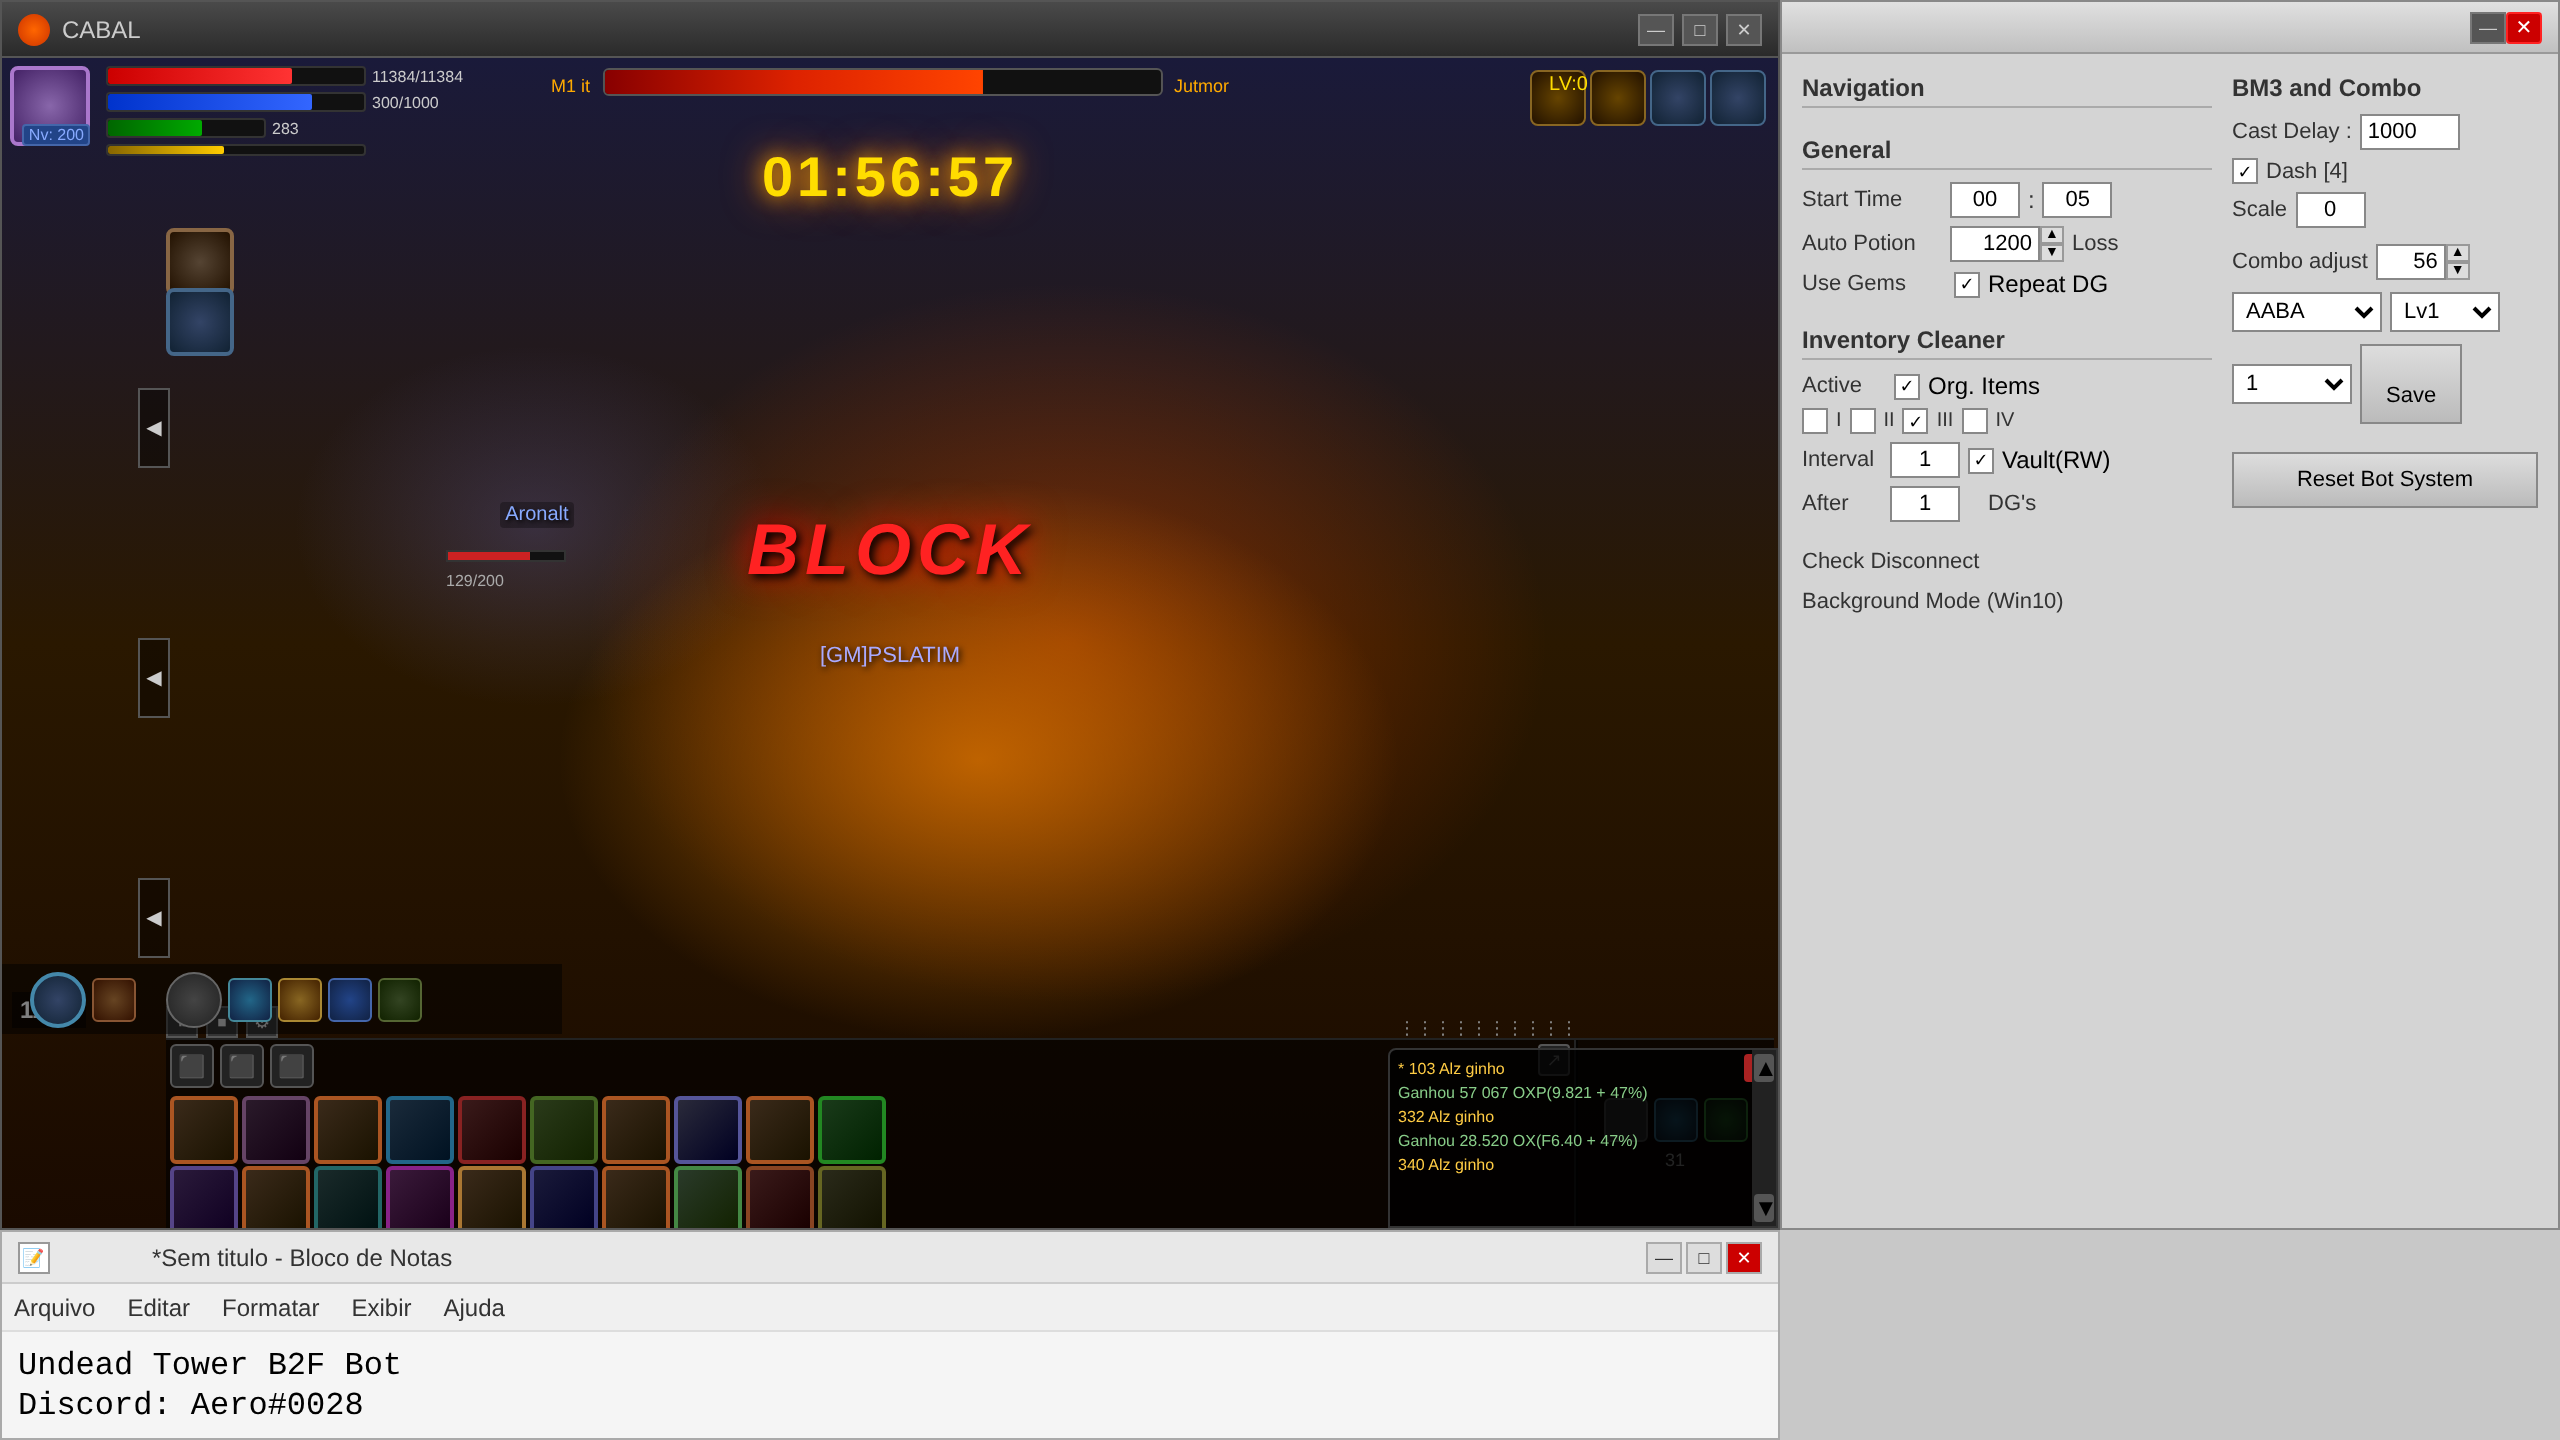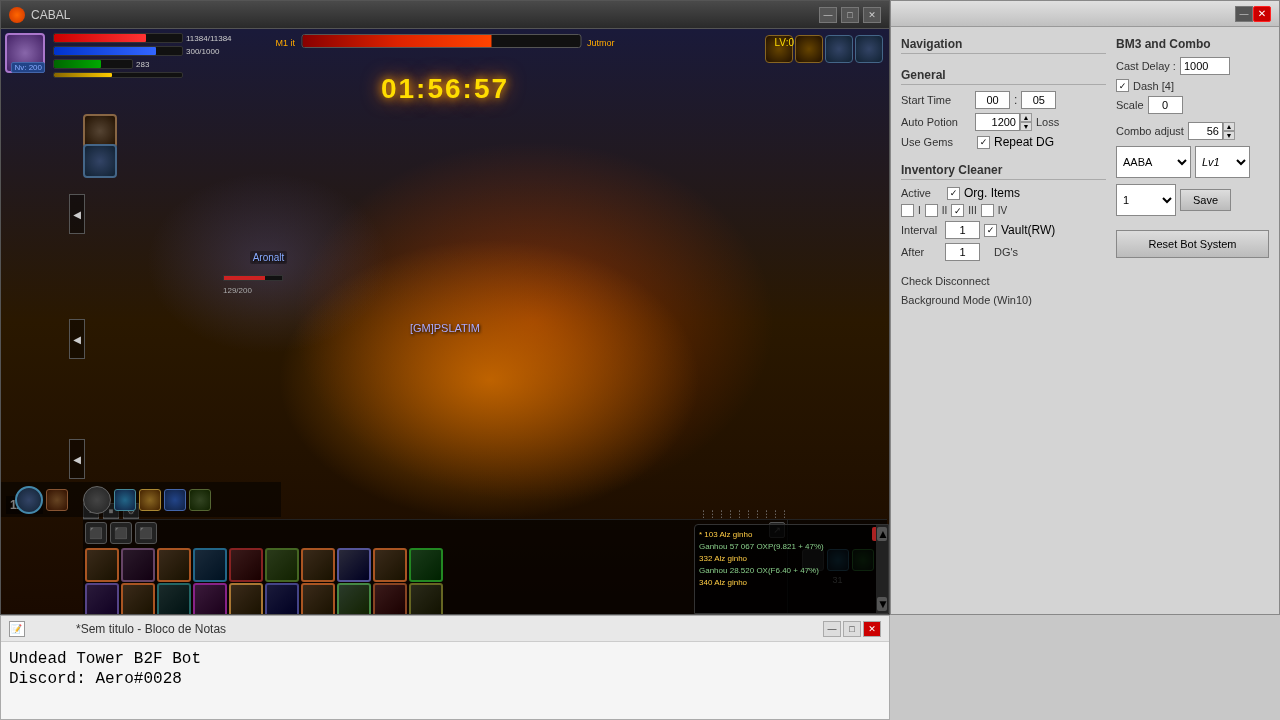--- a/index.html
+++ b/index.html
@@ -333,21 +333,21 @@
       width: 12px; height: 9px;
       background: #ddd;
       border: 1px solid #999;
       font-size: 7px;
       cursor: pointer;
       display: flex; align-items: center; justify-content: center;
       line-height: 1;
     }
 
     .select-box {
-      height: 32px;
+      height: 20px;
       background: #fff;
       border: 1px solid #888;
       padding: 0 2px;
       font-size: 11px;
       color: #000;
       cursor: pointer;
     }
 
     
     .panel-two-col {
@@ -360,26 +360,26 @@
 
     .bm3-title { font-size: 12px; font-weight: bold; color: #333; margin-bottom: 6px; }
 
     .cast-delay-row { display: flex; align-items: center; gap: 4px; margin-bottom: 4px; }
     .cast-delay-label { font-size: 11px; color: #333; }
     .cast-delay-input { width: 50px; height: 18px; background: #fff; border: 1px solid #888; font-size: 11px; padding: 0 3px; }
 
     .combo-row { display: flex; align-items: center; gap: 4px; margin-bottom: 6px; }
 
     .combo-select { width: 75px; }
-    .lv-select { width: 55px; font-style: italic; }
+    .lv-select { width: 55px; }
 
     .btn-save {
       background: linear-gradient(to bottom, #ddd, #bbb);
       border: 1px solid #888;
-      padding: 4px 12px;
+      padding: 19px 12px;
       font-size: 11px;
       cursor: pointer;
       color: #000;
       height: 22px;
     }
 
     .btn-reset {
       background: linear-gradient(to bottom, #ddd, #bbb);
       border: 1px solid #888;
       padding: 4px 10px;
@@ -596,20 +596,21 @@
           <div class="dg-icons">
             <div class="dg-icon"></div>
             <div class="dg-icon"></div>
             <div class="dg-icon2"></div>
             <div class="dg-icon2"></div>
           </div>
         </div>
 
         <div style="position:absolute; top:8px; right:95px; color:#ffdd00; font-size:10px;">LV:0</div>
 
+        <div class="block-text">BLOCK</div>
 
         <div class="guild_tag" style="position:absolute; top:50%; left:50%; transform:translateX(-50%); color:#aaaaff; font-size:11px; text-shadow:1px 1px 3px #000;">[GM]PSLATIM</div>
 
         <div style="position:absolute; top:38%; left:28%; color:#88aaff; font-size:10px; text-shadow:1px 1px 2px #000; background:rgba(0,0,0,0.3); padding:1px 3px; border-radius:2px;">Aronalt</div>
         <div style="position:absolute; top:42%; left:25%; width:60px; height:6px; background:#111; border:1px solid #333;">
           <div style="width:70%; height:100%; background:#cc2222;"></div>
         </div>
         <div style="position:absolute; top:44%; left:25%; color:#aaa; font-size:8px;">129/200</div>
 
         <div class="nav-arrow nav-arrow-1">◀</div>
@@ -883,20 +884,27 @@
     <div class="notepad-panel">
       <div class="notepad-titlebar">
         <div class="notepad-icon">📝</div>
         <span class="notepad-title">*Sem titulo - Bloco de Notas</span>
         <div class="notepad-window-controls">
           <div class="np-win-btn">—</div>
           <div class="np-win-btn">□</div>
           <div class="np-win-btn" style="background:#cc0000;color:white;">✕</div>
         </div>
       </div>
+      <div class="notepad-menu">
+        <span class="notepad-menu-item">Arquivo</span>
+        <span class="notepad-menu-item">Editar</span>
+        <span class="notepad-menu-item">Formatar</span>
+        <span class="notepad-menu-item">Exibir</span>
+        <span class="notepad-menu-item">Ajuda</span>
+      </div>
       <div class="notepad-content">
         <div class="line">Undead Tower B2F Bot</div>
         <div class="line">Discord: Aero#0028</div>
       </div>
     </div>
 
     <div class="bottom-right-empty"></div>
   </div>
 
 </div>

